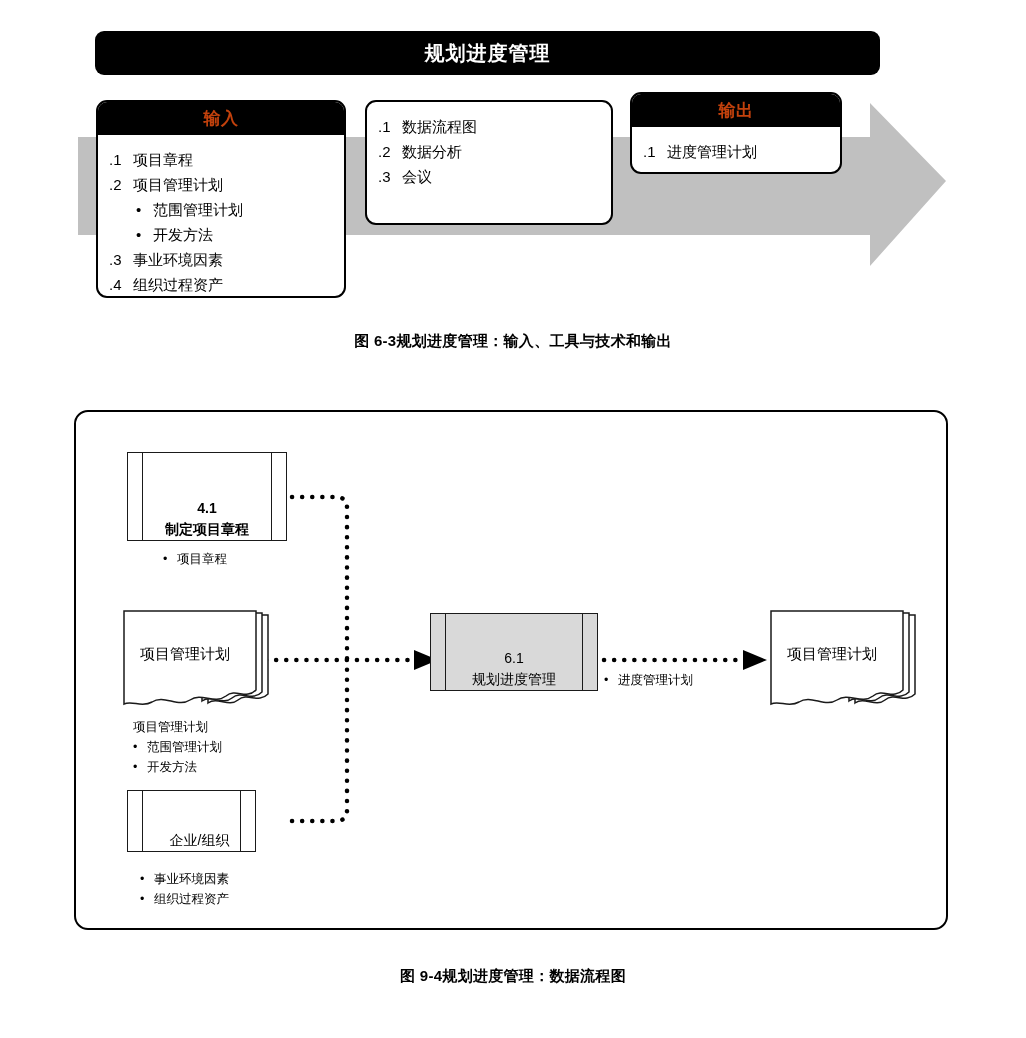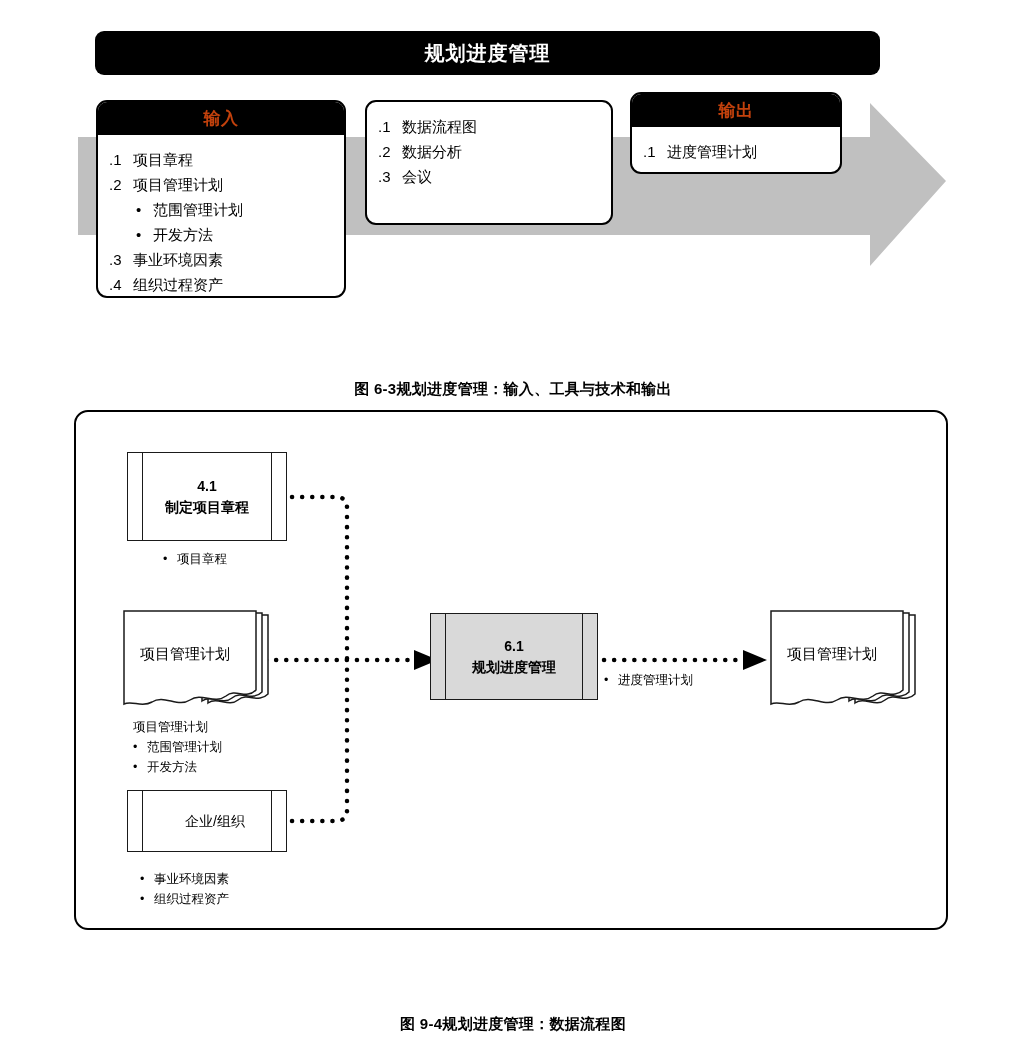--- a/index.html
+++ b/index.html
@@ -72,21 +72,20 @@
   .box-tools   { left: 365px; top: 100px; width: 248px; height: 125px; }
   .box-outputs { left: 630px; top: 92px; width: 212px; height: 82px; }
 
   .caption {
     position: absolute;
     width: 1026px;
     text-align: center;
     font-size: 15px;
     font-weight: bold;
     letter-spacing: .3px;
-    margin-top: 48px;
   }
   .caption-63 { top: 332px; }
   .caption-64 { top: 967px; }
 
   
   .dfd-region { position: absolute; left: 0; top: 0; width: 1026px; height: 1038px; }
   .dfd-frame {
     position: absolute;
     left: 74px; top: 410px;
     width: 874px; height: 520px;
@@ -96,43 +95,43 @@
     background: #ffffff;
   }
 
   
   .proc {
     position: absolute;
     border: 1.4px solid #1a1a1a;
     box-sizing: border-box;
     background: #ffffff;
     display: flex;
-    align-items: center;
+    align-items: flex-end;
     justify-content: center;
     text-align: center;
     font-size: 14px;
     line-height: 21px;
     z-index: 4;
   }
   .proc::before, .proc::after {
     content: "";
     position: absolute;
     top: -1px; bottom: -1px;
     width: 0;
     border-left: 1.4px solid #1a1a1a;
   }
   .proc::before { left: 14px; }
   .proc::after  { right: 14px; }
   .proc-gray { background: #d9d9d9; font-weight: bold; }
   .proc-label { position: relative; z-index: 2; }
   .proc-line-bold { font-weight: bold; }
 
   .proc-41 { left: 127px; top: 452px; width: 160px; height: 89px; }
-  .proc-ent { left: 127px; top: 790px; width: 160px; height: 62px; padding-left: 16px; }
-  .proc-61 { left: 430px; top: 613px; width: 168px; height: 87px; font-weight: bold; }
+  .proc-ent { left: 127px; top: 790px; width: 129px; height: 62px; padding-left: 16px; }
+  .proc-61 { left: 430px; top: 613px; width: 168px; height: 78px; font-weight: normal; }
 
   
   .docstack { position: absolute; z-index: 4; }
   .docstack svg { display: block; }
   .doc-label {
     position: absolute;
     font-size: 15px;
     white-space: nowrap;
   }
 

